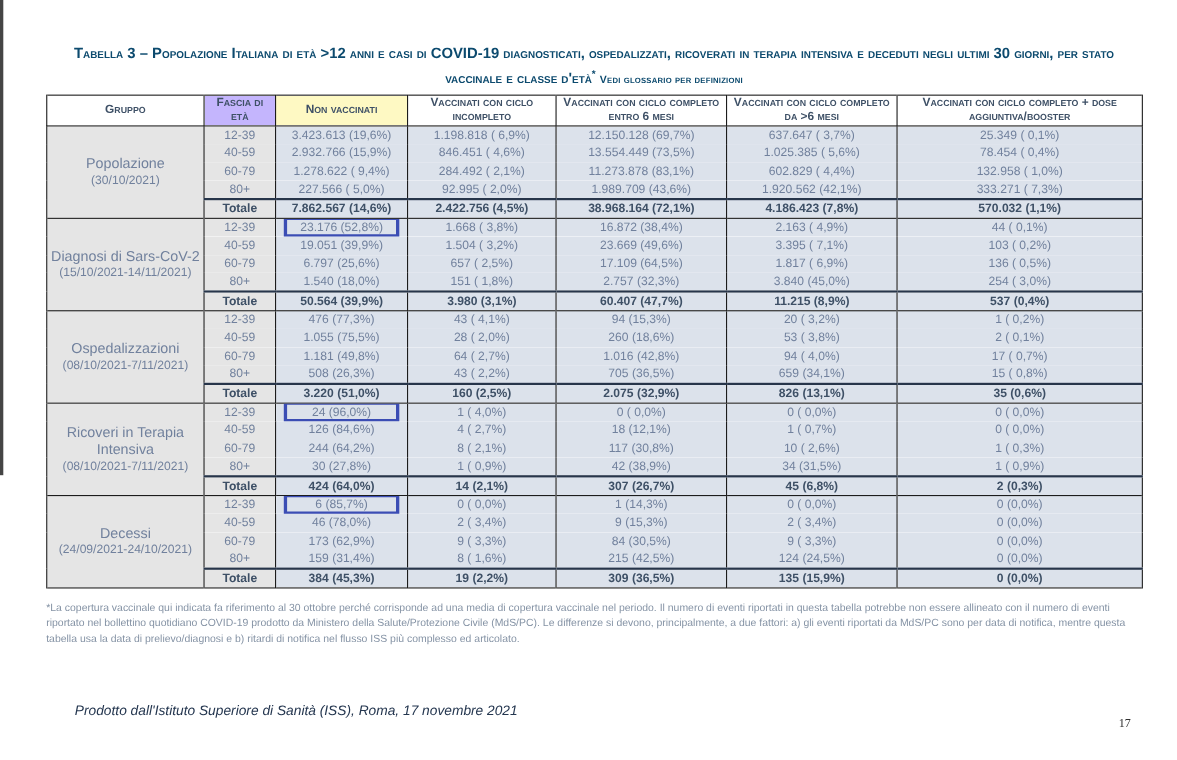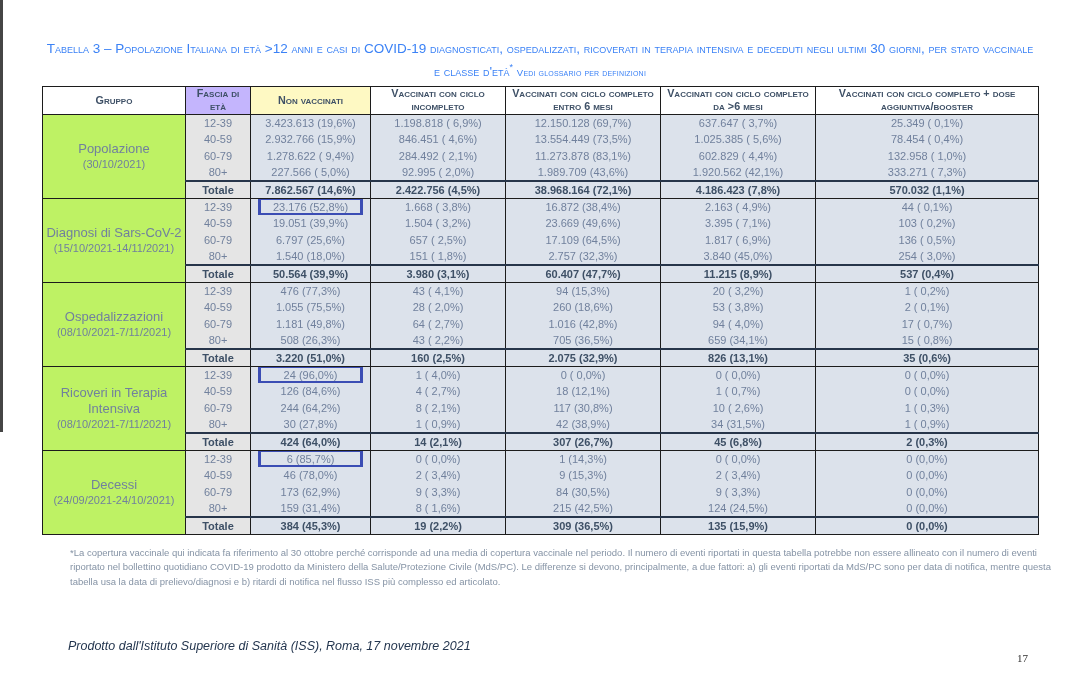--- a/index.html
+++ b/index.html
@@ -6,21 +6,21 @@
   html,body { margin:0; padding:0; }
   body {
     width:1070px; height:691px; position:relative; overflow:hidden;
     background:#ffffff;
     font-family:"Liberation Sans", sans-serif;
   }
   .edge-bar { position:absolute; left:0; top:0; width:3px; height:432px; background:#454545; }
 
   .title {
     position:absolute; left:42px; top:38px; width:996px;
-    text-align:center; color:#3b82f6; font-weight:normal;
+    text-align:center; color:#0c4a6e; font-weight:bold;
     font-variant:small-caps; font-size:13.5px; line-height:1.6;
   }
   .title sup { font-size:9px; }
   .title .note { font-size:9.5px; letter-spacing:0.2px; }
 
   table.covid {
     position:absolute; left:42px; top:86px; width:996px;
     border-collapse:collapse; table-layout:fixed;
     border:1.5px solid #1c1c1c;
   }
@@ -35,36 +35,36 @@
     border-bottom:1.5px solid #1c1c1c;
   }
   thead th.c-fascia { background:#c4b5fd; }
   thead th.c-nv { background:#fef9c3; }
 
   tr.age { height:16.6px; }
   tr.totale { height:17.6px; }
   tr.group-start td { border-top:1.5px solid #1c1c1c; }
   tr.totale td { border-top:2px solid #27354a; }
 
-  td.c-group { background:#bef264; vertical-align:middle; }
+  td.c-group { background:#e5e5e5; vertical-align:middle; }
   td.c-group .gname { font-size:13px; color:#71819d; line-height:1.25; }
   td.c-group .gperiod { font-size:11px; color:#71819d; line-height:1.25; }
   td.c-fascia { background:#e5e5e5; color:#71819d; font-size:11px; white-space:nowrap; }
   td.c-data { background:#dce2eb; color:#71819d; font-size:11px; white-space:nowrap; }
   tr.totale td.c-fascia, tr.totale td.c-data { font-weight:bold; color:#3e5066; }
 
   td.hl { position:relative; }
   .hlbox {
     position:absolute; left:7px; right:7px; top:-2px; bottom:-1px;
     border:3px solid #3b4db4; border-radius:1px; pointer-events:none;
   }
 
   .footnotes {
     position:absolute; left:42px; top:546px; width:998px;
-    font-size:9.5px; color:#8593a5; line-height:1.5;margin-left:28px;
+    font-size:9.5px; color:#8593a5; line-height:1.5;
   }
   .footnotes p { margin:0 0 3px 0; }
 
   .producer {
     position:absolute; left:68px; top:639px;
     font-style:italic; font-size:12.5px; color:#24364f;
   }
   .pagenum {
     position:absolute; right:42px; top:652px;
     font-size:11px; color:#2f2f2f; font-family:"Liberation Serif", serif;

